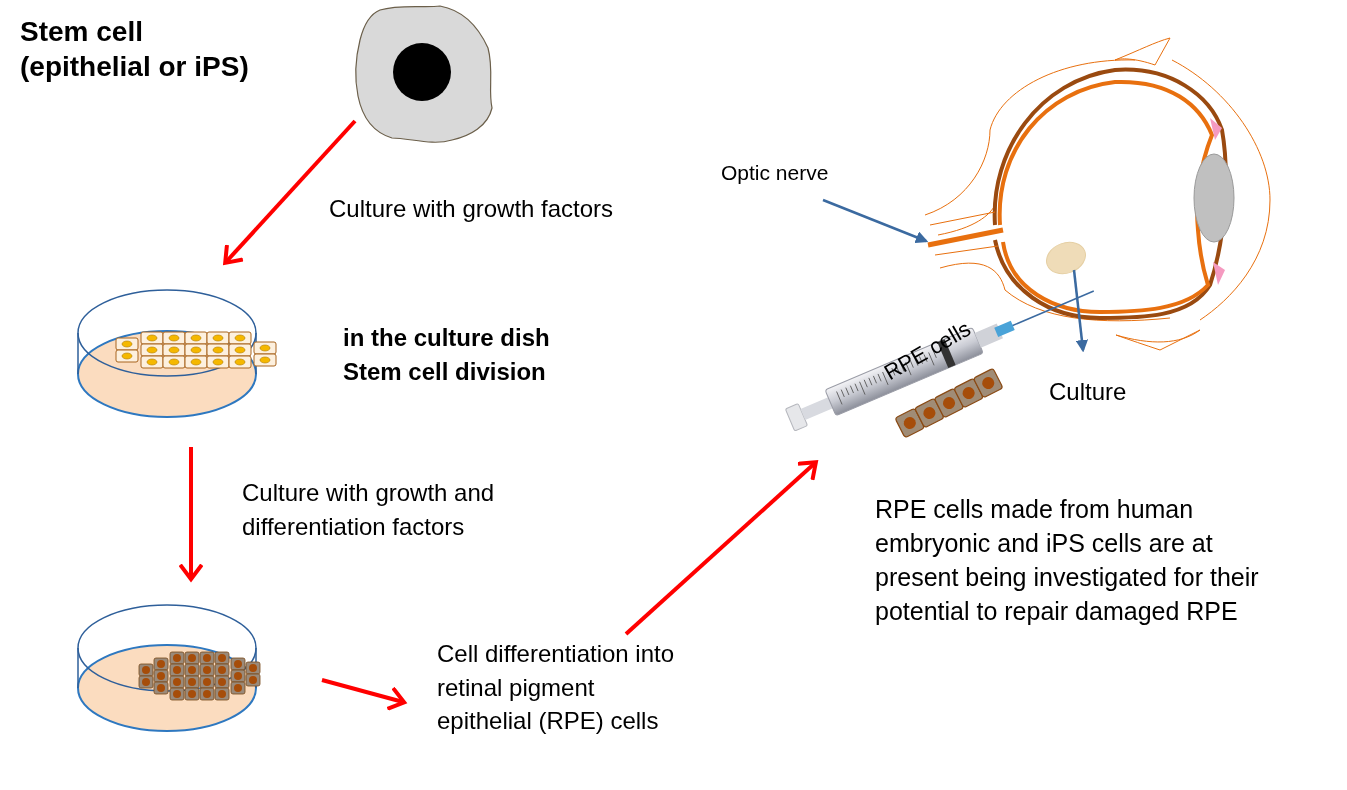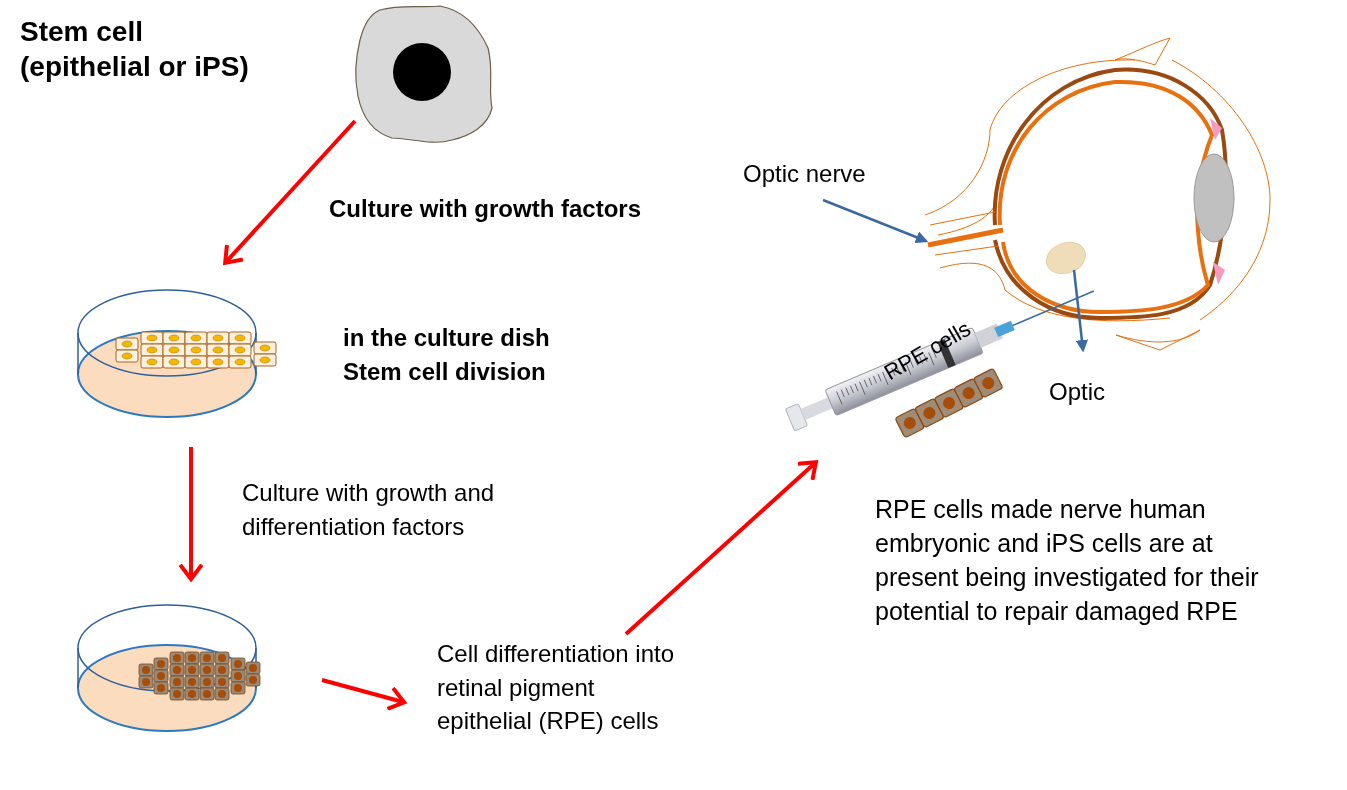--- a/index.html
+++ b/index.html
@@ -1,24 +1,24 @@
 <!DOCTYPE html>
 <html><head>
 <meta charset="utf-8">
 <style>
   html, body { margin: 0; padding: 0; background: #ffffff; }
   body { width: 1347px; height: 790px; position: relative; overflow: hidden; font-family: "Liberation Sans", sans-serif; color: #000; }
   #canvas { position: absolute; left: 0; top: 0; width: 1347px; height: 790px; }
   .lbl { position: absolute; font-family: "Liberation Sans", sans-serif; white-space: nowrap; line-height: 1.2; }
   .t-title { left: 20px; top: 14px; width: 310px; text-align: left; font-size: 28px; font-weight: bold; line-height: 1.25; }
-  .t-culture1 { left: 329px; top: 195px; font-size: 24px; font-weight: bold; }
+  .t-culture1 { left: 329px; top: 195px; font-size: 24px; }
   .t-division { left: 343px; top: 321px; font-size: 24px; font-weight: bold; line-height: 1.4; }
   .t-culture2 { left: 242px; top: 476px; font-size: 24px; line-height: 1.4; }
   .t-diff { left: 437px; top: 637px; font-size: 24px; font-weight: normal; line-height: 1.4; }
-  .t-optic { left: 743px; top: 160px; font-size: 24px; }
+  .t-optic { left: 721px; top: 160px; font-size: 21px; }
   .t-macula { left: 1049px; top: 378px; font-size: 24px; }
   .t-rpecells { left: 893px; top: 360px; font-size: 22px; transform: rotate(-30deg); transform-origin: left bottom; }
   .t-desc { left: 875px; top: 492px; font-size: 25px; line-height: 1.36; white-space: pre-line; }
 </style>
 </head>
 <body>
 
 <svg id="canvas" width="1347" height="790" viewBox="0 0 1347 790" xmlns="http://www.w3.org/2000/svg">
   <defs>
     <marker id="arrowRed" markerWidth="6" markerHeight="6" refX="3.5" refY="3" orient="auto" markerUnits="strokeWidth">
@@ -349,18 +349,18 @@
   <div>differentiation factors</div>
 </div>
 
 <div class="lbl t-diff">
   <div>Cell differentiation into</div>
   <div>retinal pigment</div>
   <div>epithelial (RPE) cells</div>
 </div>
 
 <div class="lbl t-optic">Optic nerve</div>
-<div class="lbl t-macula">Optic</div>
+<div class="lbl t-macula">Culture</div>
 <div class="lbl t-rpecells">RPE cells</div>
-<div class="lbl t-desc">RPE cells made nerve human
+<div class="lbl t-desc">RPE cells made from human
 embryonic and iPS cells are at
 present being investigated for their
 potential to repair damaged RPE</div>
 
 </body></html>

